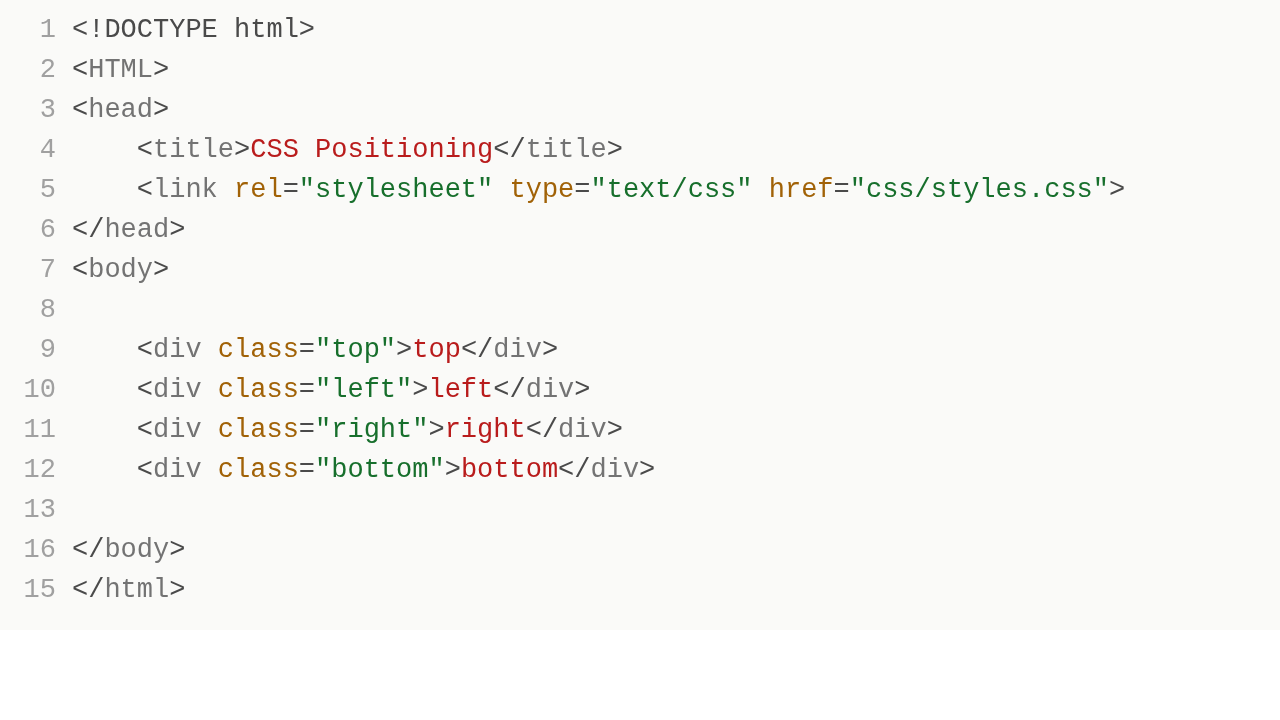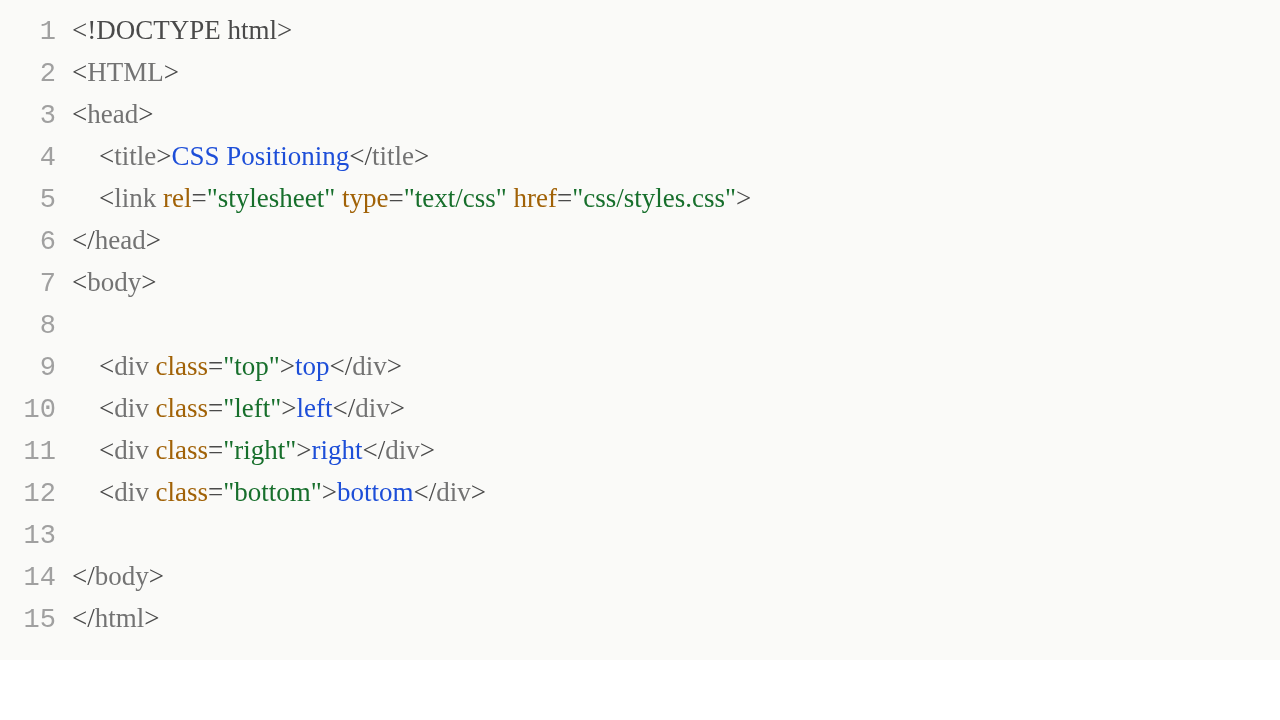--- a/index.html
+++ b/index.html
@@ -28,43 +28,42 @@
     width: 56px;
     text-align: right;
     color: #a0a0a0;
     padding-right: 16px;
     user-select: none;
     flex: 0 0 56px;
   }
   .content {
     flex: 1 1 auto;
     color: #333;
-    font-family: Liberation Serif, serif;
   }
   
   .t-punct   { color: #4a4a4a; }       
   .t-doctype { color: #4a4a4a; }       
   .t-tag     { color: #737373; }       
   .t-attr    { color: #a16207; }       
   .t-equals  { color: #4a4a4a; }
   .t-string  { color: #176f2c; }       
-  .t-text    { color: #1d4ed8; }       
+  .t-text    { color: #b91c1c; }       
 </style>
 </head>
 <body>
 
 <div class="editor" id="editor">
     <div class="code-line"><span class="gutter">1</span><span class="content"><span class="t-punct">&lt;</span><span class="t-doctype">!DOCTYPE html</span><span class="t-punct">&gt;</span></span></div>
     <div class="code-line"><span class="gutter">2</span><span class="content"><span class="t-punct">&lt;</span><span class="t-tag">HTML</span><span class="t-punct">&gt;</span></span></div>
     <div class="code-line"><span class="gutter">3</span><span class="content"><span class="t-punct">&lt;</span><span class="t-tag">head</span><span class="t-punct">&gt;</span></span></div>
     <div class="code-line"><span class="gutter">4</span><span class="content"><span class="t-text">    </span><span class="t-punct">&lt;</span><span class="t-tag">title</span><span class="t-punct">&gt;</span><span class="t-text">CSS Positioning</span><span class="t-punct">&lt;/</span><span class="t-tag">title</span><span class="t-punct">&gt;</span></span></div>
     <div class="code-line"><span class="gutter">5</span><span class="content"><span class="t-text">    </span><span class="t-punct">&lt;</span><span class="t-tag">link</span><span class="t-text"> </span><span class="t-attr">rel</span><span class="t-equals">=</span><span class="t-string">"stylesheet"</span><span class="t-text"> </span><span class="t-attr">type</span><span class="t-equals">=</span><span class="t-string">"text/css"</span><span class="t-text"> </span><span class="t-attr">href</span><span class="t-equals">=</span><span class="t-string">"css/styles.css"</span><span class="t-punct">&gt;</span></span></div>
     <div class="code-line"><span class="gutter">6</span><span class="content"><span class="t-punct">&lt;/</span><span class="t-tag">head</span><span class="t-punct">&gt;</span></span></div>
     <div class="code-line"><span class="gutter">7</span><span class="content"><span class="t-punct">&lt;</span><span class="t-tag">body</span><span class="t-punct">&gt;</span></span></div>
     <div class="code-line"><span class="gutter">8</span><span class="content">&nbsp;</span></div>
     <div class="code-line"><span class="gutter">9</span><span class="content"><span class="t-text">    </span><span class="t-punct">&lt;</span><span class="t-tag">div</span><span class="t-text"> </span><span class="t-attr">class</span><span class="t-equals">=</span><span class="t-string">"top"</span><span class="t-punct">&gt;</span><span class="t-text">top</span><span class="t-punct">&lt;/</span><span class="t-tag">div</span><span class="t-punct">&gt;</span></span></div>
     <div class="code-line"><span class="gutter">10</span><span class="content"><span class="t-text">    </span><span class="t-punct">&lt;</span><span class="t-tag">div</span><span class="t-text"> </span><span class="t-attr">class</span><span class="t-equals">=</span><span class="t-string">"left"</span><span class="t-punct">&gt;</span><span class="t-text">left</span><span class="t-punct">&lt;/</span><span class="t-tag">div</span><span class="t-punct">&gt;</span></span></div>
     <div class="code-line"><span class="gutter">11</span><span class="content"><span class="t-text">    </span><span class="t-punct">&lt;</span><span class="t-tag">div</span><span class="t-text"> </span><span class="t-attr">class</span><span class="t-equals">=</span><span class="t-string">"right"</span><span class="t-punct">&gt;</span><span class="t-text">right</span><span class="t-punct">&lt;/</span><span class="t-tag">div</span><span class="t-punct">&gt;</span></span></div>
     <div class="code-line"><span class="gutter">12</span><span class="content"><span class="t-text">    </span><span class="t-punct">&lt;</span><span class="t-tag">div</span><span class="t-text"> </span><span class="t-attr">class</span><span class="t-equals">=</span><span class="t-string">"bottom"</span><span class="t-punct">&gt;</span><span class="t-text">bottom</span><span class="t-punct">&lt;/</span><span class="t-tag">div</span><span class="t-punct">&gt;</span></span></div>
     <div class="code-line"><span class="gutter">13</span><span class="content">&nbsp;</span></div>
-    <div class="code-line"><span class="gutter">14</span><span class="content"><span class="t-punct">&lt;/</span><span class="t-tag">body</span><span class="t-punct">&gt;</span></span></div>
+    <div class="code-line"><span class="gutter">16</span><span class="content"><span class="t-punct">&lt;/</span><span class="t-tag">body</span><span class="t-punct">&gt;</span></span></div>
     <div class="code-line"><span class="gutter">15</span><span class="content"><span class="t-punct">&lt;/</span><span class="t-tag">html</span><span class="t-punct">&gt;</span></span></div>
   </div>
 
 </body></html>

